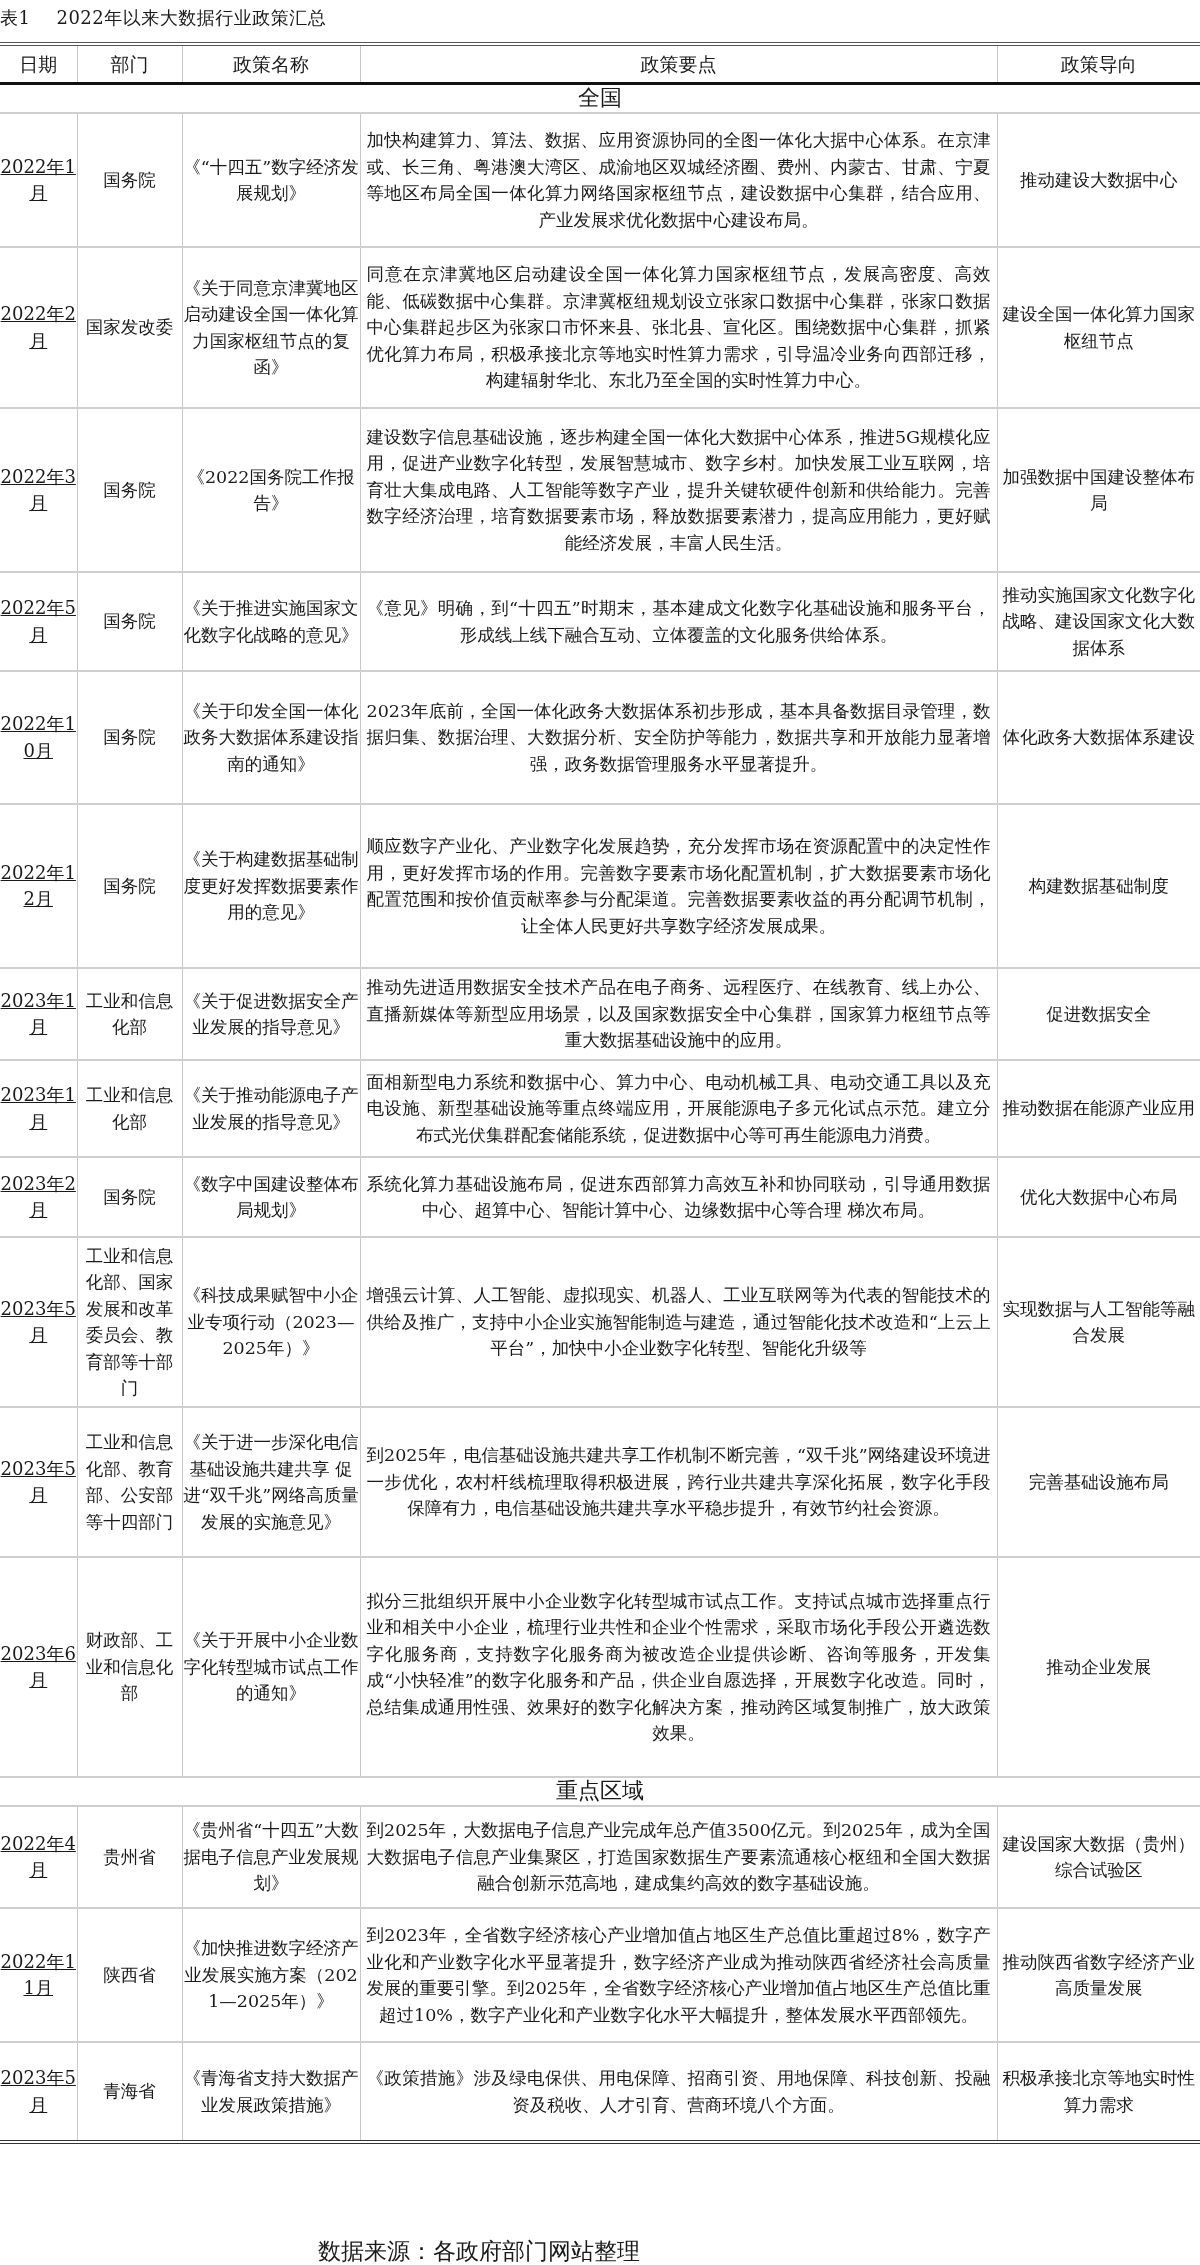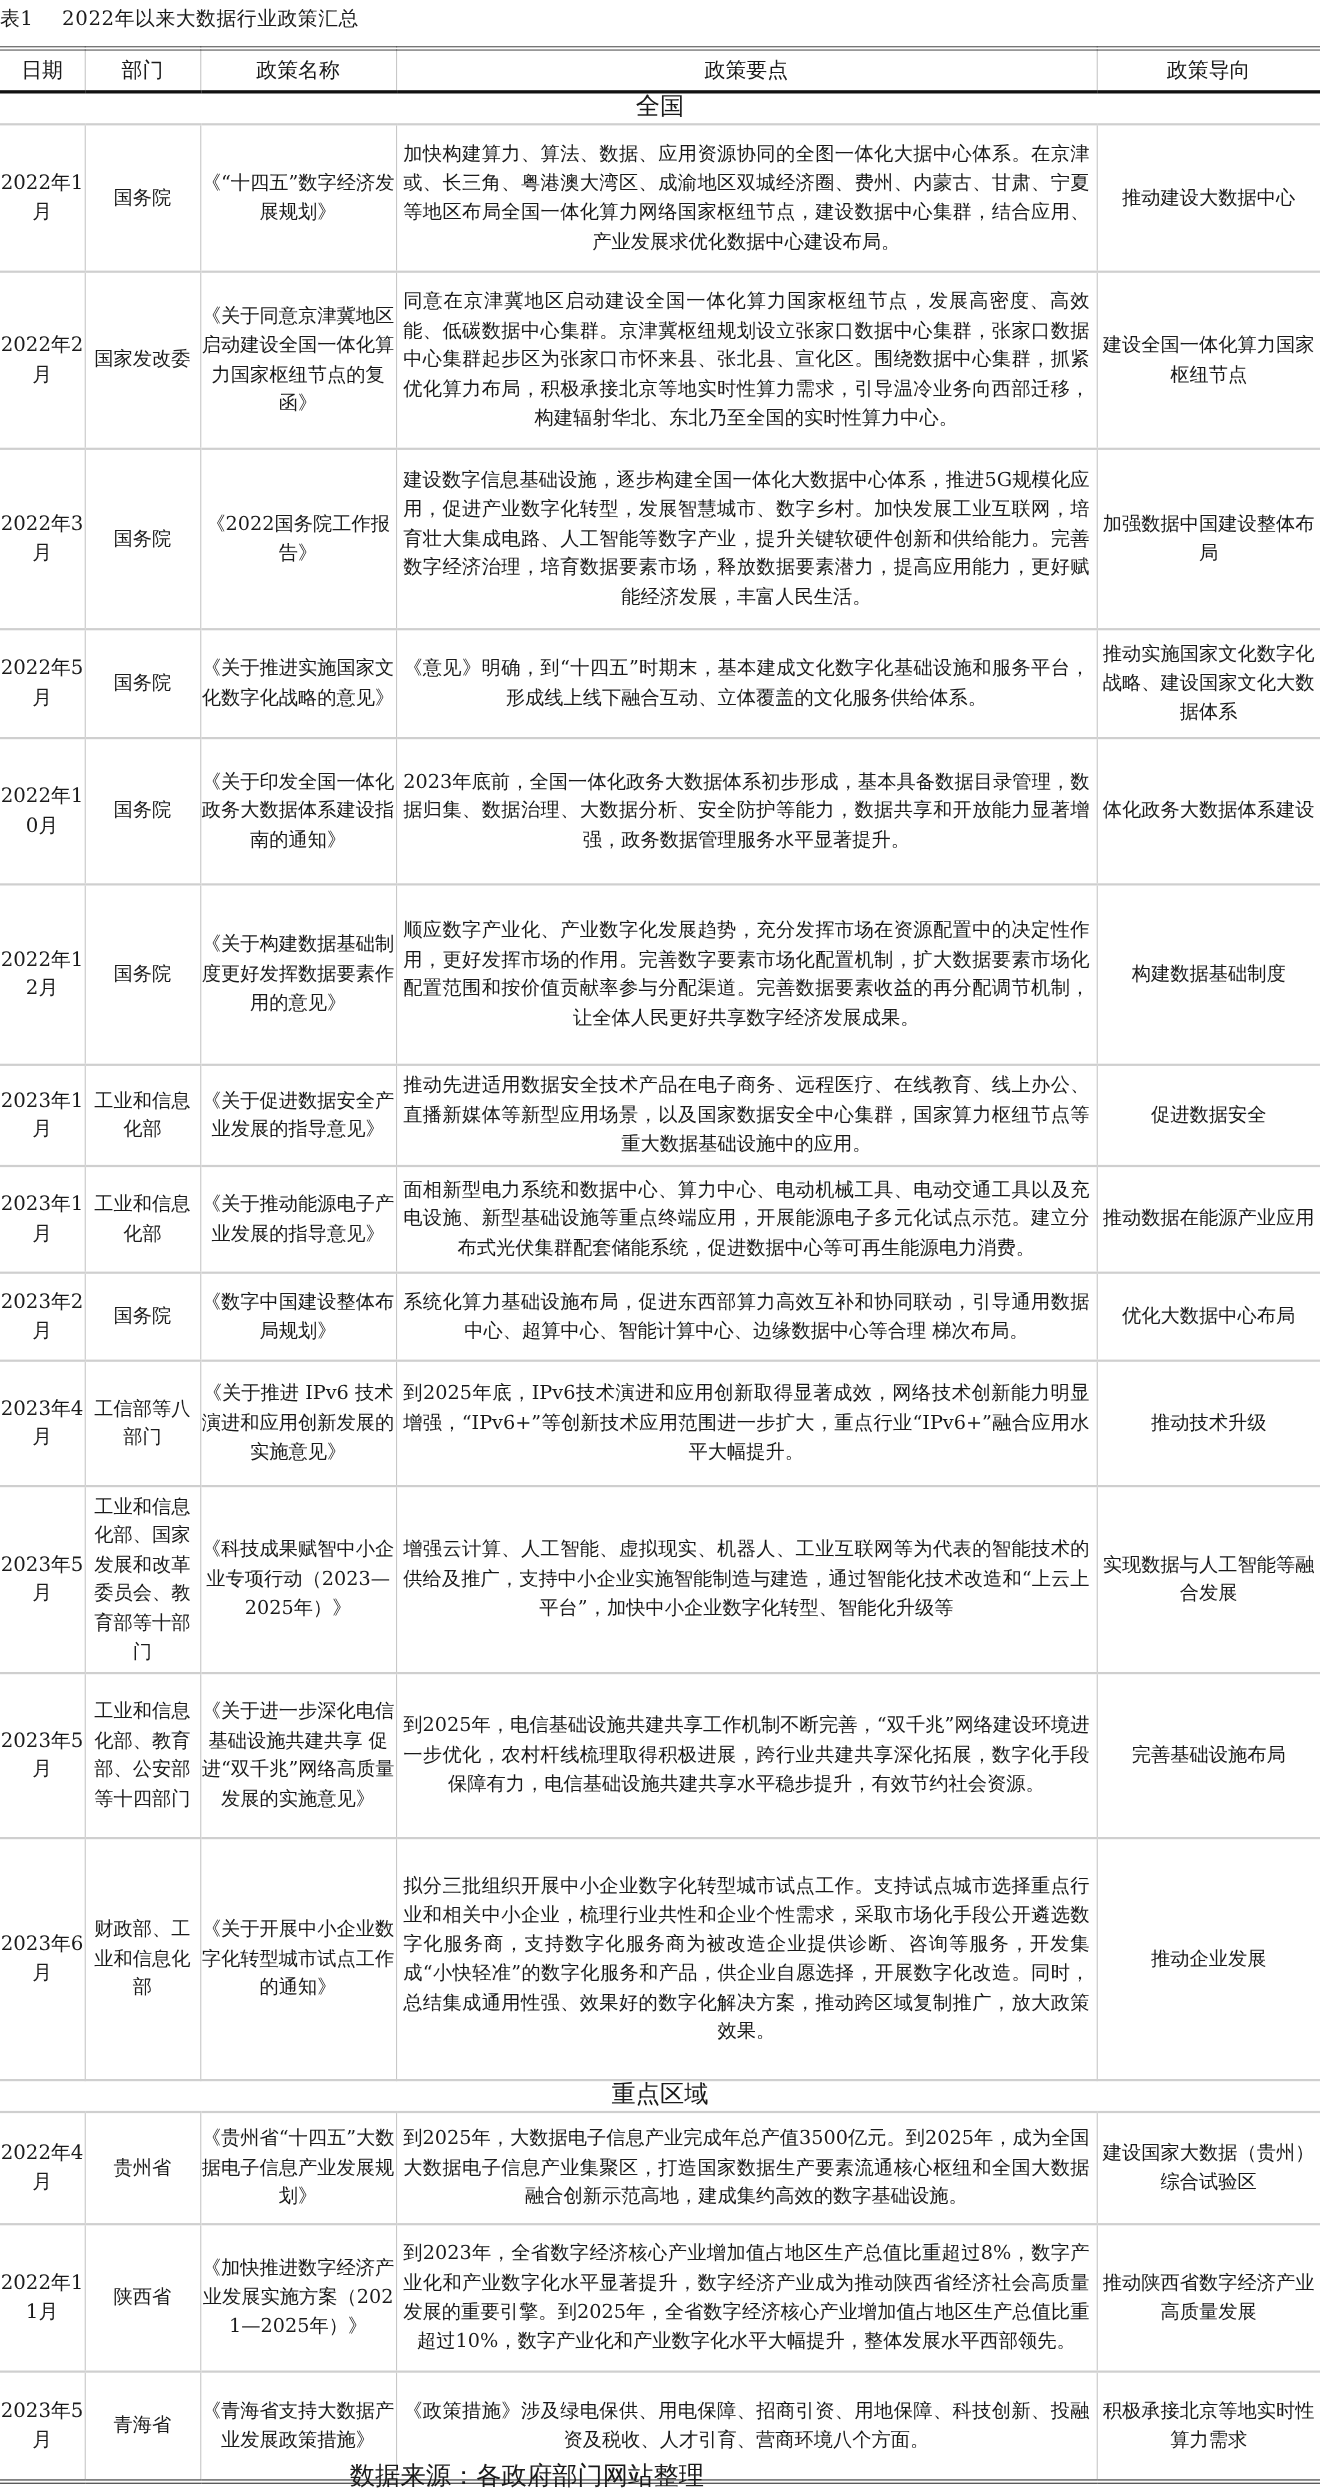--- a/index.html
+++ b/index.html
@@ -35,21 +35,21 @@
     border-top: 2.5px solid #cfcfcf; border-left: 1.5px solid #c8c8c8;
     word-break: break-all;
   }
   td:first-child { border-left: none; }
   td.points { text-align: justify; text-align-last: center; padding: 0 6px; }
   td.section { border-left: none; height: 27px; font-size: 22px; }
   tbody tr.last td { border-bottom: 4px double #333; }
   .source {
     position: absolute; top: 2238px; left: 318px; font-size: 23px; line-height: 26px;
   }
-  .date-cell { font-size: 18px; }
+  .date-cell { font-size: 18px; text-decoration: underline; }
 </style>
 </head>
 <body>
 
 <div class="caption">
   <span class="num">表1</span><span>2022年以来大数据行业政策汇总</span>
 </div>
 
 <table>
   <colgroup>
@@ -128,27 +128,20 @@
         <td class="points">面相新型电力系统和数据中心、算力中心、电动机械工具、电动交通工具以及充电设施、新型基础设施等重点终端应用，开展能源电子多元化试点示范。建立分布式光伏集群配套储能系统，促进数据中心等可再生能源电力消费。</td>
         <td>推动数据在能源产业应用</td>
       </tr>
       <tr style="height: 80px;">
         <td class="date-cell">2023年2月</td>
         <td>国务院</td>
         <td>《数字中国建设整体布局规划》</td>
         <td class="points">系统化算力基础设施布局，促进东西部算力高效互补和协同联动，引导通用数据中心、超算中心、智能计算中心、边缘数据中心等合理 梯次布局。</td>
         <td>优化大数据中心布局</td>
       </tr>
-      <tr style="height: 114px;">
-        <td class="date-cell">2023年4月</td>
-        <td>工信部等八部门</td>
-        <td>《关于推进 IPv6 技术演进和应用创新发展的实施意见》</td>
-        <td class="points">到2025年底，IPv6技术演进和应用创新取得显著成效，网络技术创新能力明显增强，“IPv6+”等创新技术应用范围进一步扩大，重点行业“IPv6+”融合应用水平大幅提升。</td>
-        <td>推动技术升级</td>
-      </tr>
       <tr style="height: 170px;">
         <td class="date-cell">2023年5月</td>
         <td>工业和信息化部、国家发展和改革委员会、教育部等十部门</td>
         <td>《科技成果赋智中小企业专项行动（2023—2025年）》</td>
         <td class="points">增强云计算、人工智能、虚拟现实、机器人、工业互联网等为代表的智能技术的供给及推广，支持中小企业实施智能制造与建造，通过智能化技术改造和“上云上平台”，加快中小企业数字化转型、智能化升级等</td>
         <td>实现数据与人工智能等融合发展</td>
       </tr>
       <tr style="height: 150px;">
         <td class="date-cell">2023年5月</td>
         <td>工业和信息化部、教育部、公安部等十四部门</td>

